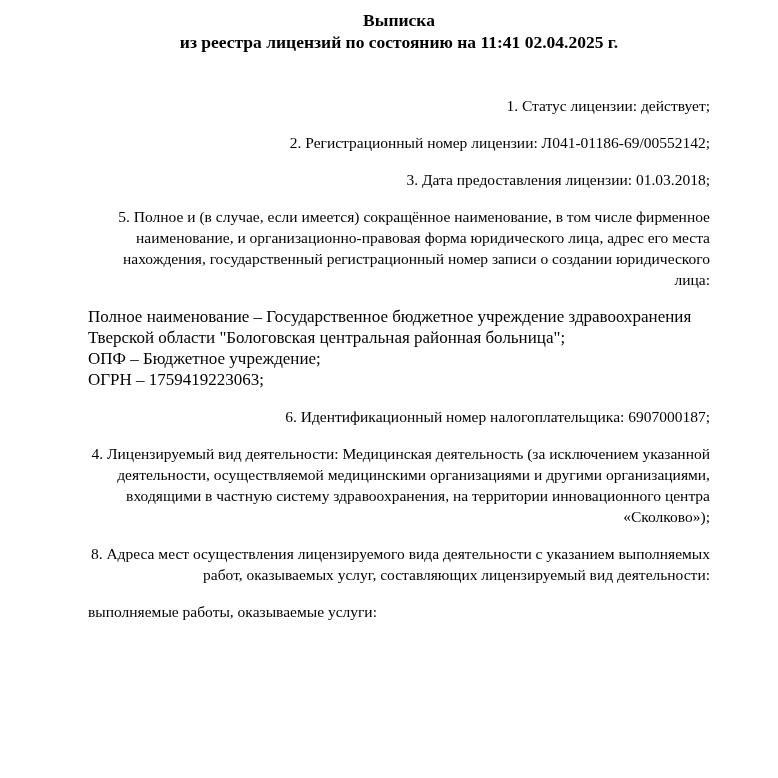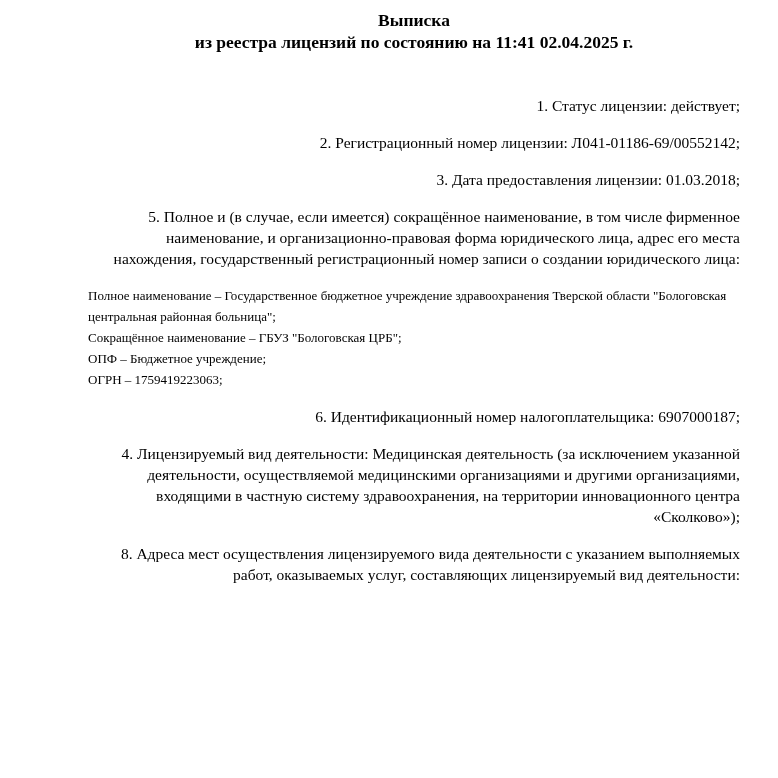--- a/index.html
+++ b/index.html
@@ -11,41 +11,41 @@
     width: 778px;
     height: 778px;
     overflow: hidden;
     font-family: "Liberation Serif", "DejaVu Serif", serif;
     color: #000000;
   }
   .page {
     box-sizing: border-box;
     width: 778px;
     height: 596px;
-    padding: 9px 38px 0 88px;
+    padding: 9px 68px 0 88px;
     background: #ffffff;
   }
   .title {
     text-align: center;
     font-weight: bold;
     font-size: 17.5px;
     line-height: 22px;
     margin: 0 0 42px 0;
   }
   .para {
     font-size: 15.5px;
     line-height: 21px;
     margin: 0 0 16px 0;
     text-align: right;
   }
   .block {
     margin: 0 0 16px 0;
   }
   .block > div {
-    font-size: 13px;
+    font-size: 17px;
     line-height: 21px;
   }
   .addr-block > div {
     font-size: 15.5px;
     line-height: 22px;
   }
 </style>
 </head>
 <body>
 
@@ -60,27 +60,27 @@
 
   <p class="para">2. Регистрационный номер лицензии: Л041-01186-69/00552142;</p>
 
   <p class="para">3. Дата предоставления лицензии: 01.03.2018;</p>
 
 
   <p class="para">5. Полное и (в случае, если имеется) сокращённое наименование, в том числе фирменное наименование, и организационно-правовая форма юридического лица, адрес его места нахождения, государственный регистрационный номер записи о создании юридического лица:</p>
 
   <div class="block">
     <div>Полное наименование – Государственное бюджетное учреждение здравоохранения Тверской области "Бологовская центральная районная больница";</div>
-    <div>Сокращённое наименование – ГБУЗ "Бологовская ЦРБ";</div>
     <div>ОПФ – Бюджетное учреждение;</div>
     <div>ОГРН – 1759419223063;</div>
   </div>
 
   <p class="para">6. Идентификационный номер налогоплательщика: 6907000187;</p>
 
   <p class="para">4. Лицензируемый вид деятельности: Медицинская деятельность (за исключением указанной деятельности, осуществляемой медицинскими организациями и другими организациями, входящими в частную систему здравоохранения, на территории инновационного центра «Сколково»);</p>
 
   <p class="para">8. Адреса мест осуществления лицензируемого вида деятельности с указанием выполняемых работ, оказываемых услуг, составляющих лицензируемый вид деятельности:</p>
 
   <div class="block addr-block">
+    <div>выполняемые работы, оказываемые услуги:</div>
   </div>
 
 </div>
 
 </body></html>

